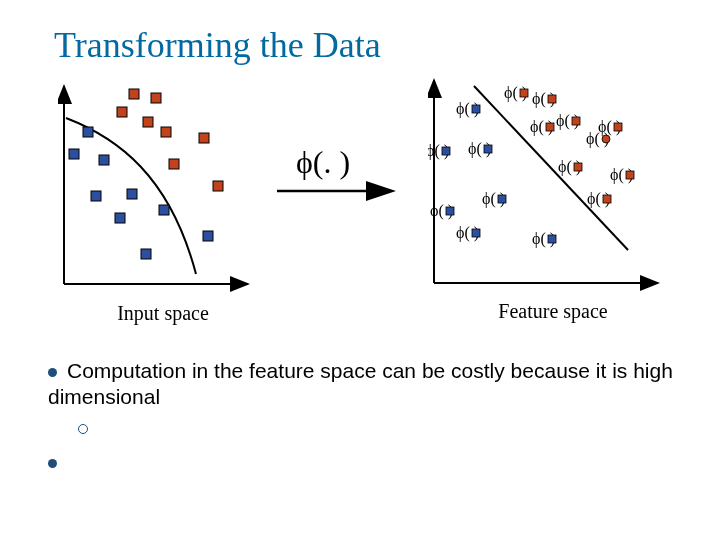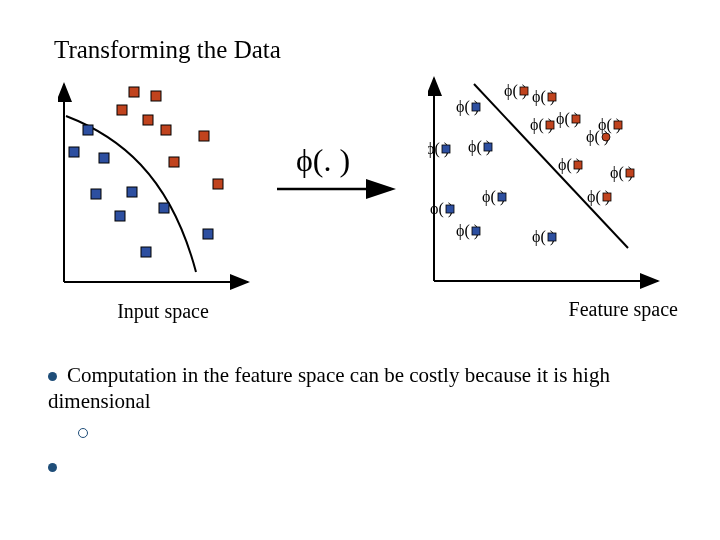--- a/index.html
+++ b/index.html
@@ -13,24 +13,24 @@
   }
   .slide {
     position: relative;
     width: 720px;
     height: 540px;
     box-sizing: border-box;
     padding: 24px 44px 0 44px;
   }
   .title {
     font-family: Georgia, "Times New Roman", serif;
-    font-size: 25px;
+    font-size: 36px;
     font-weight: 400;
-    margin: 12px 0 8px 10px;
-    color: #000000;
+    margin: 0 0 8px 10px;
+    color: #0369a1;
   }
   .diagram-row {
     position: relative;
     height: 280px;
     width: 640px;
     margin-left: 4px;
   }
   .plot {
     position: absolute;
   }
@@ -43,23 +43,23 @@
     text-align: center;
     white-space: nowrap;
   }
   .phi-fn {
     position: absolute;
     font-family: "Times New Roman", serif;
     font-size: 32px;
   }
 
   .bullets {
-    font-family: Liberation Serif, serif;
+    font-family: Liberation Sans, sans-serif;
     font-size: 21px;
-    margin-top: 10px;
+    margin-top: 4px;
   }
   .bullets ul { list-style: none; padding-left: 4px; margin: 0 0 10px 0; }
   .bullets > ul > li { margin-bottom: 10px; line-height: 1.25; }
   .bullets ul ul { padding-left: 30px; margin-top: 6px; }
   .bullets ul ul li { font-size: 18px; }
   .disc {
     display: inline-block;
     width: 9px; height: 9px;
     border-radius: 50%;
     background: #1f4e79;
@@ -227,21 +227,21 @@
           </g>
           <g>
             <text x="104" y="166" font-family="Times New Roman, serif" font-size="16" fill="#000">ϕ(  )</text>
             <rect x="120" y="157" width="8" height="8" fill="#2d4fa0" stroke="#000" stroke-width="0.8"></rect>
           </g>
           <g>
             <text x="158" y="66" font-family="Times New Roman, serif" font-size="16" fill="#000">ϕ(  )</text>
             <circle cx="178" cy="61" r="4" fill="#c0431e" stroke="#000" stroke-width="0.8"></circle>
           </g>
         </svg>
-      <div class="plot-label" style="top:222px;text-align:right;">Feature space</div>
+      <div class="plot-label" style="top:222px;">Feature space</div>
     </div>
 
   </div>
 
   <div class="bullets">
     <ul>
       <li>
         <span class="disc"></span><span>Computation in the feature space can be costly because it is high dimensional</span>
         <ul>
           <li>

